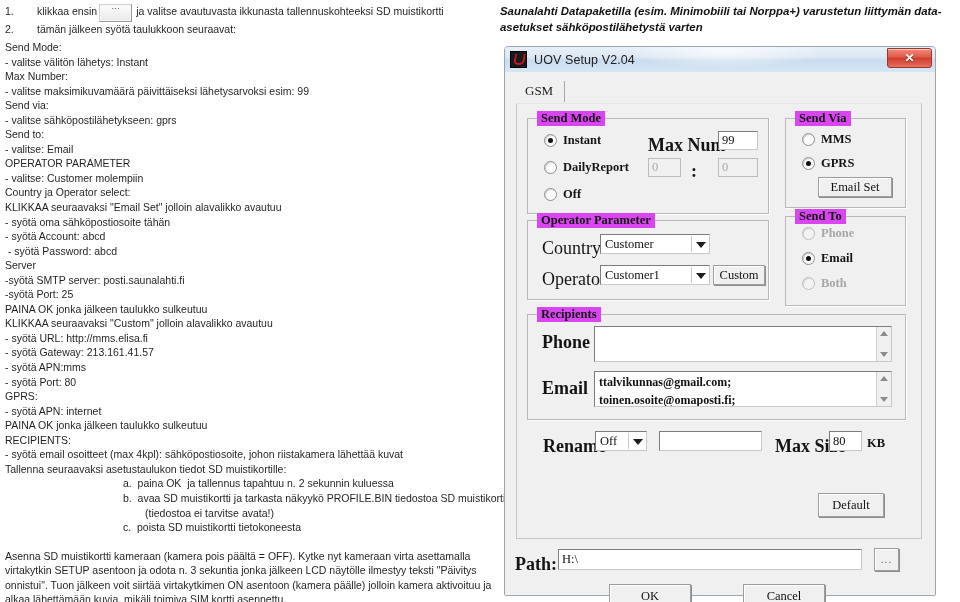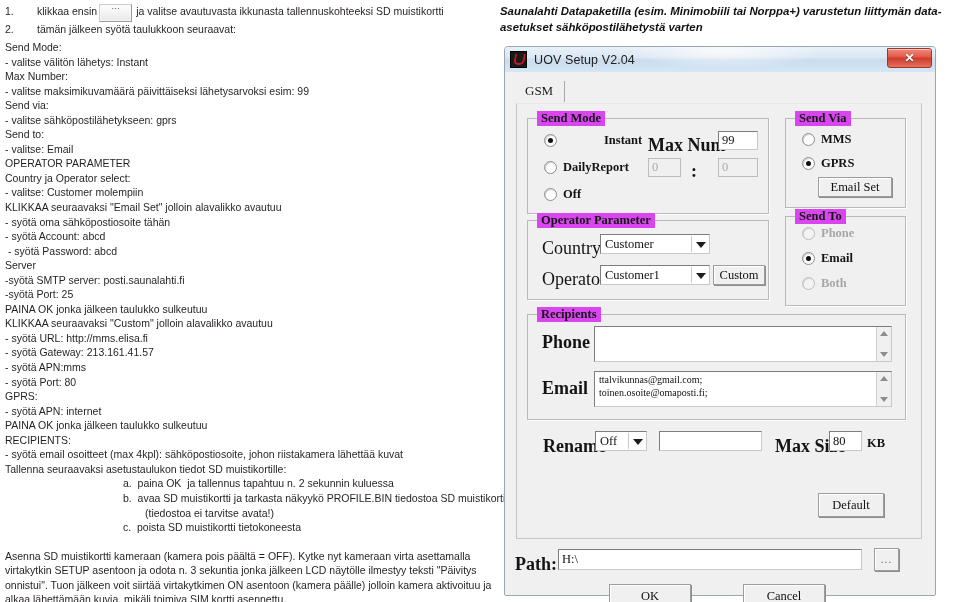--- a/index.html
+++ b/index.html
@@ -302,24 +302,25 @@
     border: 1px solid #7d7d7d;
     border-right-color: #c8c8c8;
     border-bottom-color: #c8c8c8;
     box-sizing: border-box;
     overflow: hidden;
   }
   .listbox .lb-text {
     position: absolute;
     left: 4px; top: 1px;
     right: 16px;
-    font-size: 10px;
-    line-height: 13px;
+    font-size: 12px;
+    line-height: 18px;
     color: #111;
     white-space: pre-line;
+    font-weight: bold;
   }
   .lb-scroll {
     position: absolute;
     right: 0; top: 0; bottom: 0;
     width: 14px;
     background: #f0f0f0;
     border-left: 1px solid #cfcfcf;
   }
   .lb-arrow {
     position: absolute;
@@ -411,22 +412,22 @@
 
   <div class="line">Send Mode:</div>
   <div class="line">- valitse välitön lähetys: Instant</div>
   <div class="line">Max Number:</div>
   <div class="line">- valitse maksimikuvamäärä päivittäiseksi lähetysarvoksi esim: 99</div>
   <div class="line">Send via:</div>
   <div class="line">- valitse sähköpostilähetykseen: gprs</div>
   <div class="line">Send to:</div>
   <div class="line">- valitse: Email</div>
   <div class="line">OPERATOR PARAMETER</div>
+  <div class="line">- valitse: Customer molempiin</div>
   <div class="line">Country ja Operator select:</div>
-  <div class="line">- valitse: Customer molempiin</div>
   <div class="line">KLIKKAA seuraavaksi "Email Set" jolloin alavalikko avautuu</div>
   <div class="line">- syötä oma sähköpostiosoite tähän</div>
   <div class="line">- syötä Account: abcd</div>
   <div class="line"> - syötä Password: abcd</div>
   <div class="line">Server</div>
   <div class="line">-syötä SMTP server: posti.saunalahti.fi</div>
   <div class="line">-syötä Port: 25</div>
   <div class="line">PAINA OK jonka jälkeen taulukko sulkeutuu</div>
   <div class="line">KLIKKAA seuraavaksi "Custom" jolloin alavalikko avautuu</div>
   <div class="line">- syötä URL: http://mms.elisa.fi</div>
@@ -466,21 +467,21 @@
 
       <div class="tabstrip">
         <span class="tab">GSM</span>
       </div>
 
       <div class="panel">
 
         <div class="group" style="left:10px; top:14px; width:240px; height:94px;">
           <span class="legend">Send Mode</span>
 
-          <span class="radio checked" style="left:16px; top:14px;gap:41px;">
+          <span class="radio checked" style="left:16px; top:14px;">
             <span class="dot"></span>
             <span>Instant</span>
           </span>
           <span class="lbl" style="left:120px; top:16px;">Max Num</span>
           <span class="input" style="left:190px; top:12px; width:40px; height:19px;">99</span>
 
           <span class="radio" style="left:16px; top:41px;">
             <span class="dot"></span>
             <span>DailyReport</span>
           </span>

